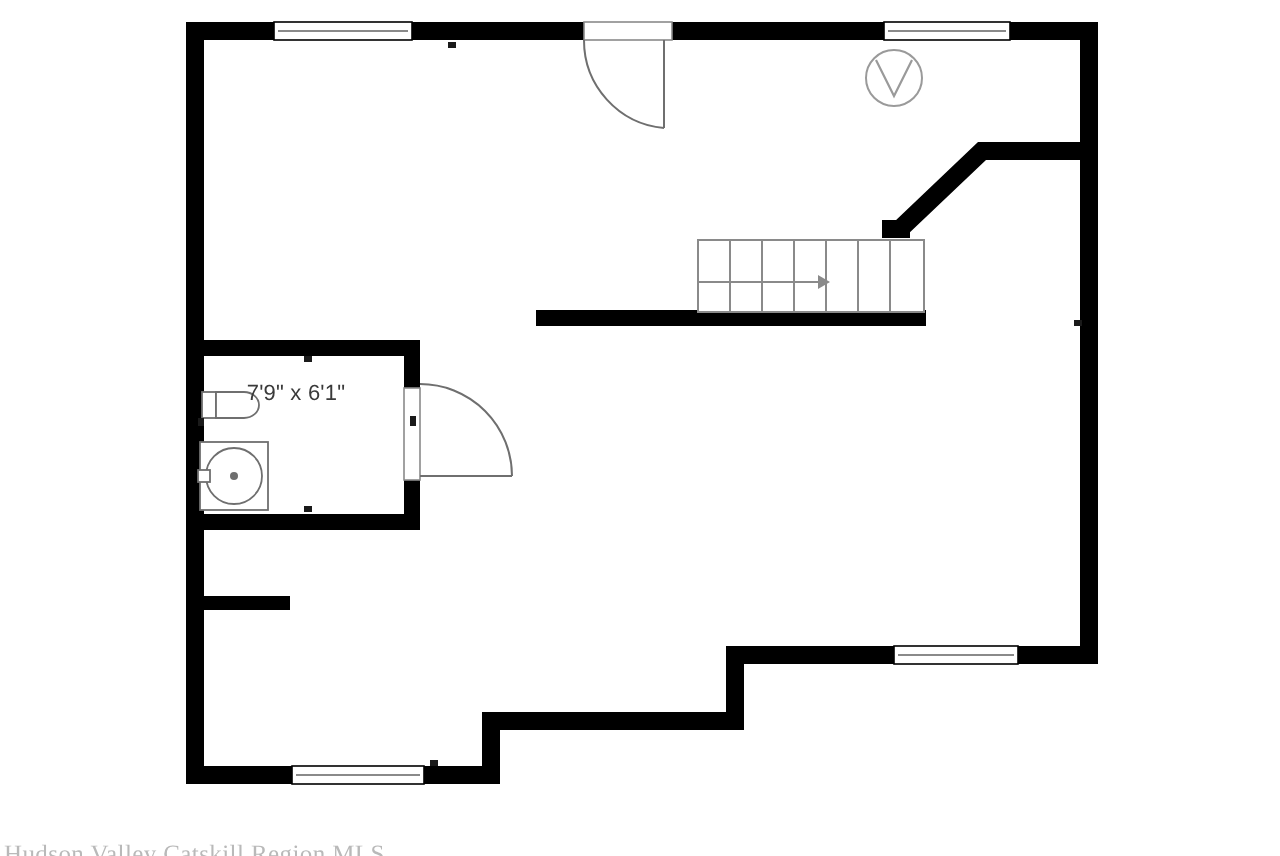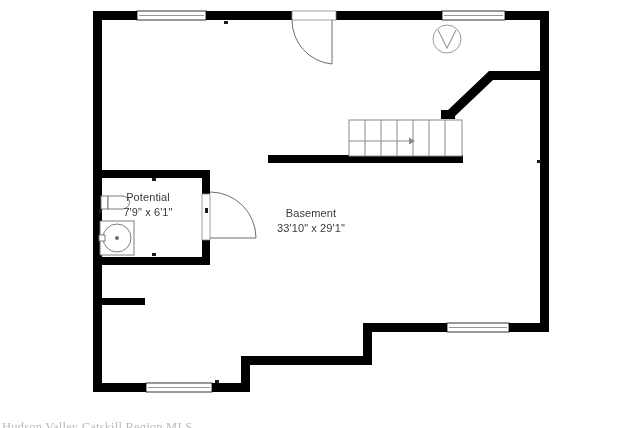--- a/index.html
+++ b/index.html
@@ -201,25 +201,20 @@
       <rect x="224" y="21" width="4" height="3"></rect>
       <rect x="152" y="178" width="4" height="3"></rect>
       <rect x="152" y="253" width="4" height="3"></rect>
       <rect x="99" y="209" width="3" height="4"></rect>
       <rect x="537" y="160" width="4" height="3"></rect>
       <rect x="215" y="380" width="4" height="3"></rect>
     </g>
 
   </svg>
 
-  <div class="room-label" id="label-basement">
-    <span class="room-name">Basement</span>
-    <span class="room-dims">33'10" x 29'1"</span>
-  </div>
 
   <div class="room-label" id="label-bath">
-    <span class="room-name">Potential</span>
     <span class="room-dims">7'9" x 6'1"</span>
   </div>
 
   <div id="watermark">Hudson Valley Catskill Region MLS</div>
 
 </div>
 
 </body></html>

